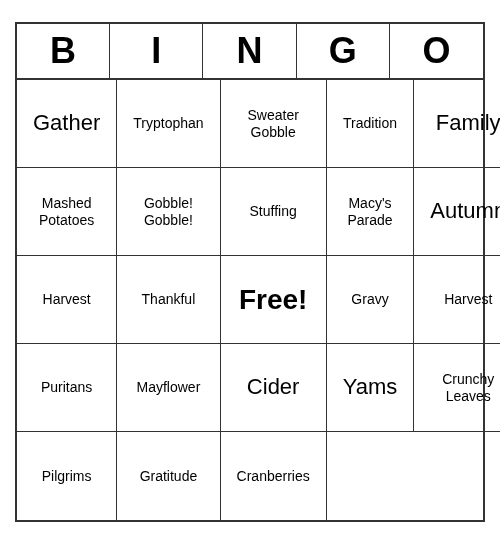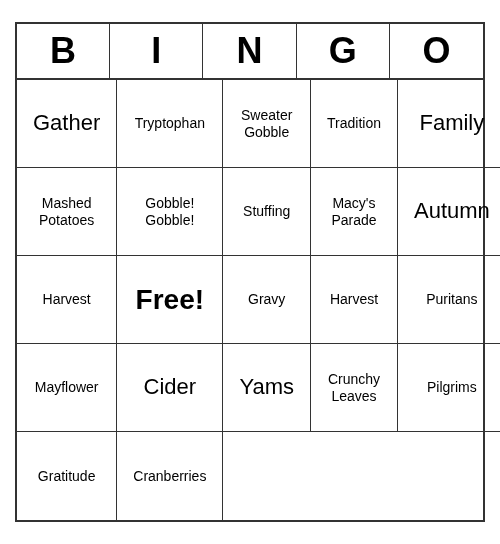--- a/index.html
+++ b/index.html
@@ -136,20 +136,23 @@
       <div class="bingo-cell">
         <span class="cell-text size-sm">Macy's Parade</span>
       </div>
       <div class="bingo-cell">
         <span class="cell-text size-xl">Autumn</span>
       </div>
       <div class="bingo-cell">
         <span class="cell-text size-sm">Harvest</span>
       </div>
       <div class="bingo-cell">
+        <span class="cell-text size-md">Thankful</span>
+      </div>
+      <div class="bingo-cell">
         <span class="cell-text free-cell">Free!</span>
       </div>
       <div class="bingo-cell">
         <span class="cell-text size-lg">Gravy</span>
       </div>
       <div class="bingo-cell">
         <span class="cell-text size-md">Harvest</span>
       </div>
       <div class="bingo-cell">
         <span class="cell-text size-sm">Puritans</span>

